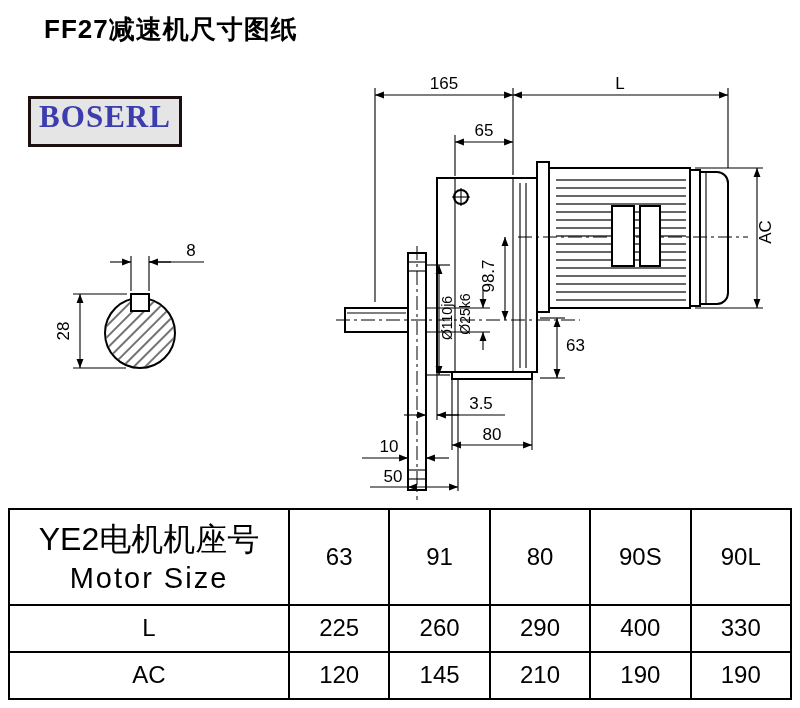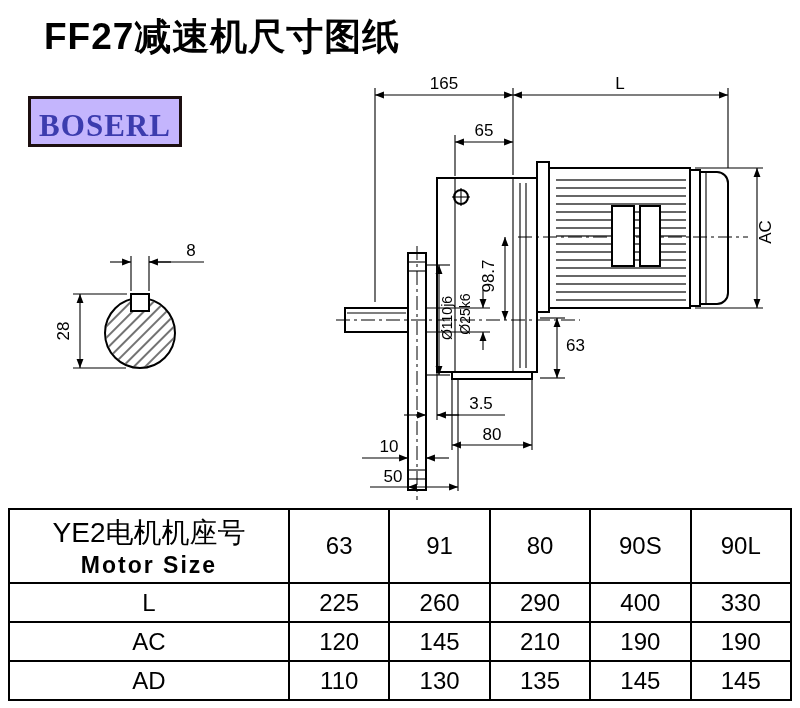--- a/index.html
+++ b/index.html
@@ -1,27 +1,27 @@
 <!DOCTYPE html>
 <html><head>
 <meta charset="utf-8">
 <style>
   html,body{margin:0;padding:0;}
   body{
     width:800px;height:708px;background:#fff;position:relative;overflow:hidden;
     font-family:"Liberation Sans","DejaVu Sans",sans-serif;color:#000;
   }
   .page-title{
-    position:absolute;left:44px;top:12px;font-size:37px;font-weight:700;
+    position:absolute;left:44px;top:12px;font-size:26px;font-weight:700;
     letter-spacing:1px;white-space:nowrap;
   }
   .brand-box{
     position:absolute;left:28px;top:96px;width:148px;height:45px;
-    border:3px solid #1c0f10;display:flex;align-items:flex-end;justify-content:center;
-    background:#c4b5fd;
+    border:3px solid #1c0f10;display:flex;align-items:flex-start;justify-content:center;
+    background:#e5e5e5;
   }
   .brand-text{
     font-family:"Liberation Serif","DejaVu Serif",serif;
     font-size:31px;font-weight:700;color:#3c3cae;letter-spacing:1px;
   }
   .drawing-wrap{position:absolute;left:0;top:0;width:800px;height:505px;}
   svg text{font-family:"Liberation Sans","DejaVu Sans",sans-serif;font-size:17px;fill:#000;}
   svg text.dimtext{text-anchor:middle;}
   svg text.small{font-size:14px;}
   .obj{stroke:#000;stroke-width:2;fill:none;}
@@ -30,22 +30,22 @@
   .dim{stroke:#000;stroke-width:1.1;fill:none;}
   .cl{stroke:#000;stroke-width:1;fill:none;stroke-dasharray:14 4 3 4;}
   .size-table{
     position:absolute;left:8px;top:508px;width:784px;height:192px;
     border-collapse:collapse;table-layout:fixed;
   }
   .size-table td{
     border:2px solid #000;text-align:center;vertical-align:middle;
     font-size:24px;padding:0;
   }
-  .size-table .hdr-cn{font-size:28px;}
-  .size-table .hdr-en{font-size:23px;letter-spacing:2px;font-weight:bold;}
+  .size-table .hdr-cn{font-size:32px;}
+  .size-table .hdr-en{font-size:29px;letter-spacing:2px;}
   .hdr-row{height:74px;}
   .data-row{height:39px;}
 </style>
 </head>
 <body>
 
 <div class="page-title">FF27减速机尺寸图纸</div>
 
 <div class="brand-box">
   <span class="brand-text">BOSERL</span>
@@ -220,22 +220,14 @@
     <td>330</td>
   </tr>
   <tr class="data-row">
     <td>AC</td>
     <td>120</td>
     <td>145</td>
     <td>210</td>
     <td>190</td>
     <td>190</td>
   </tr>
-  <tr class="data-row">
-    <td>AD</td>
-    <td>110</td>
-    <td>130</td>
-    <td>135</td>
-    <td>145</td>
-    <td>145</td>
-  </tr>
 </tbody>
   </table>
 
 </body></html>

